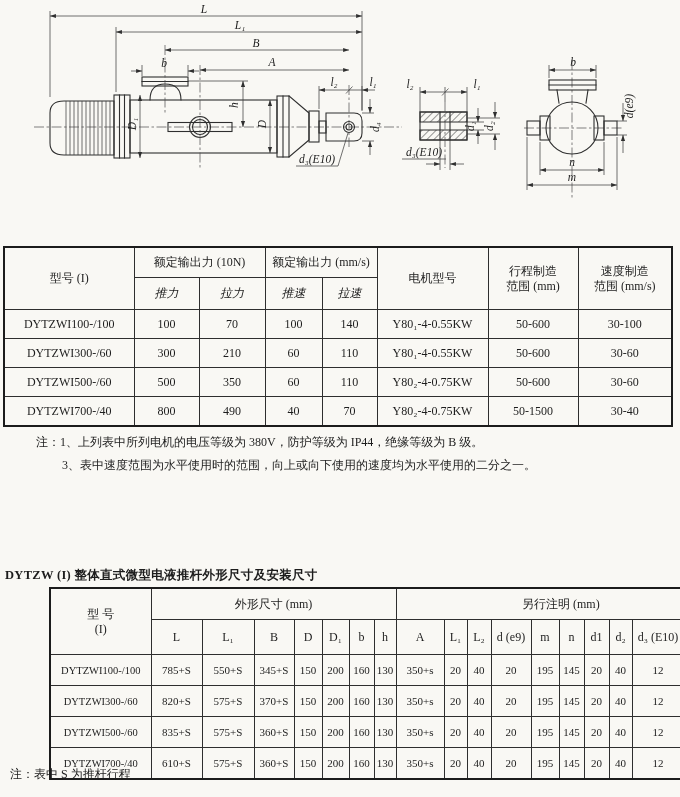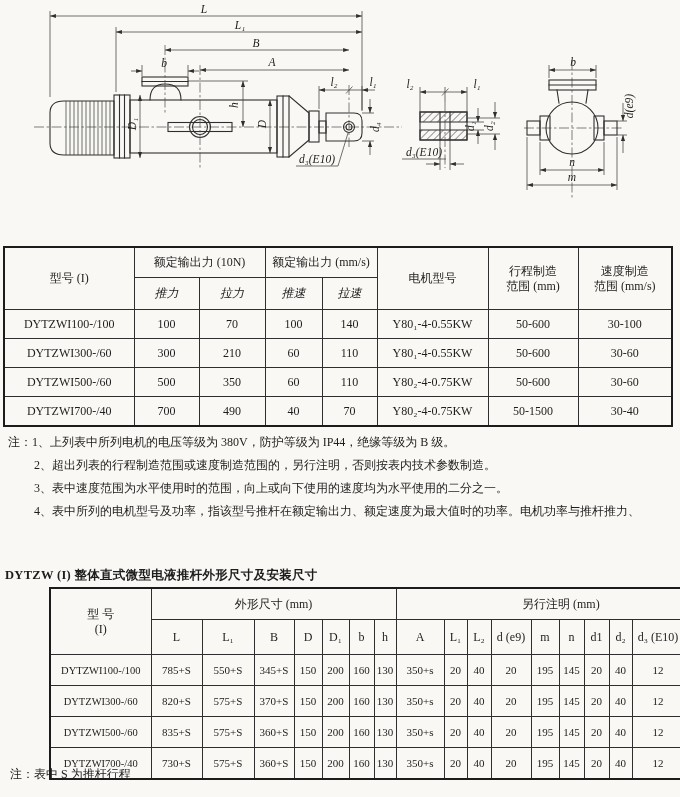--- a/index.html
+++ b/index.html
@@ -39,21 +39,21 @@
   #table2 td{font-size:11px;}
   #table2 td.model{font-size:10.5px;}
   #table2 tr.h1 th{height:30px;}
   #table2 tr.h2 th{height:34px;}
   #table2 tbody td{height:30px;}
   .two-line div{line-height:15px;}
   .notes{
     position:absolute;left:8px;top:431px;width:668px;
     font-size:12px;line-height:23px;
   }
-  .note-line{white-space:nowrap;}
+  .note-line{white-space:nowrap;margin-left:28px;}
   .indent1{padding-left:26px;}
   .indent2{padding-left:33px;}
   .bottom-note{
     position:absolute;left:10px;top:766px;
     font-size:12px;white-space:nowrap;
   }
   
   .s1{stroke:#2f2f2f;stroke-width:1.1;fill:none;stroke-linecap:square;}
   .s0{stroke:#424242;stroke-width:0.75;fill:none;}
   .cl{stroke:#4a4a4a;stroke-width:0.7;fill:none;stroke-dasharray:10 2.5 2.5 2.5;}
@@ -267,36 +267,34 @@
         <td>500</td>
         <td>350</td>
         <td>60</td>
         <td>110</td>
         <td>Y80₂-4-0.75KW</td>
         <td>50-600</td>
         <td>30-60</td>
       </tr>
       <tr>
         <td class="model">DYTZWI700-/40</td>
-        <td>700</td>
+        <td>800</td>
         <td>490</td>
         <td>40</td>
         <td>70</td>
         <td>Y80₂-4-0.75KW</td>
         <td>50-1500</td>
         <td>30-40</td>
       </tr>
     </tbody>
   </table>
 
   <div class="notes">
     <div class="note-line"><span>注：</span><span>1、上列表中所列电机的电压等级为 380V，防护等级为 IP44，绝缘等级为 B 级。</span></div>
-    <div class="note-line indent1">2、超出列表的行程制造范围或速度制造范围的，另行注明，否则按表内技术参数制造。</div>
     <div class="note-line indent1">3、表中速度范围为水平使用时的范围，向上或向下使用的速度均为水平使用的二分之一。</div>
-    <div class="note-line indent1">4、表中所列的电机型号及功率，指该型号推杆在额定输出力、额定速度为最大值时的功率。电机功率与推杆推力、</div>
   </div>
 
   <div class="sec-title" id="title2">DYTZW (I) 整体直式微型电液推杆外形尺寸及安装尺寸</div>
 
   <table id="table2">
     <colgroup>
       <col style="width:101px">
         <col style="width:51px">
         <col style="width:52px">
         <col style="width:40px">
@@ -400,21 +398,21 @@
         <td>20</td>
         <td>195</td>
         <td>145</td>
         <td>20</td>
         <td>40</td>
         <td>12</td>
         <td>40</td>
       </tr>
       <tr>
         <td class="model">DYTZWI700-/40</td>
-        <td>730+S</td>
+        <td>610+S</td>
         <td>575+S</td>
         <td>360+S</td>
         <td>150</td>
         <td>200</td>
         <td>160</td>
         <td>130</td>
         <td>350+s</td>
         <td>20</td>
         <td>40</td>
         <td>20</td>

